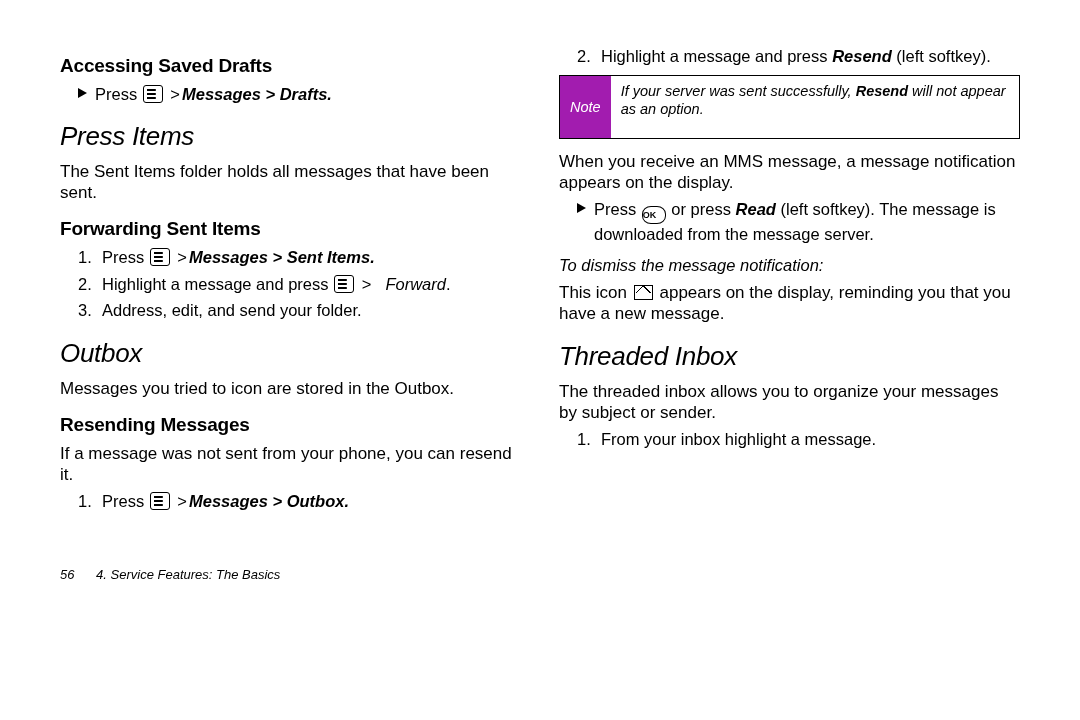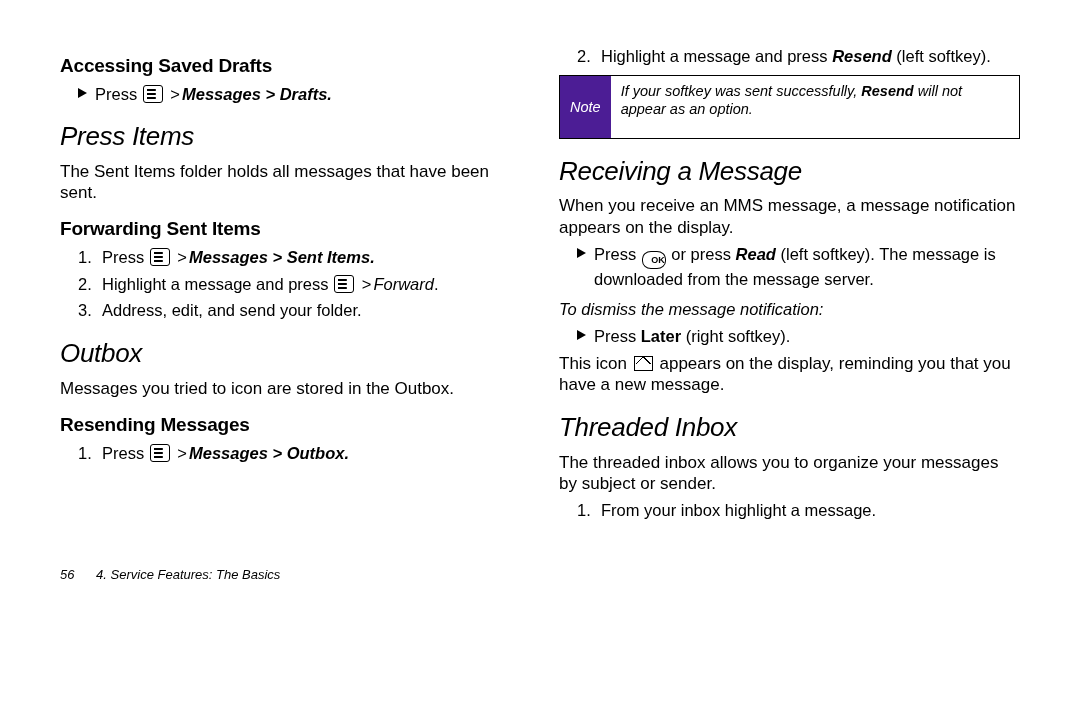--- a/index.html
+++ b/index.html
@@ -99,21 +99,21 @@
       linear-gradient(#000,#000) 0 50%/40% 2px no-repeat,
       linear-gradient(#000,#000) 60% 50%/40% 2px no-repeat,
       linear-gradient(#000,#000) 0 100%/40% 2px no-repeat,
       linear-gradient(#000,#000) 60% 100%/40% 2px no-repeat;
   }
   .keybtn.ok {
     width: 22px;
     border-radius: 9px/8px;
     font-size: 9px;
     font-weight: 700;
-    text-align: right;
+    text-align: left;
     line-height: 16px;
   }
   .envelope {
     display: inline-block;
     vertical-align: -2px;
     width: 17px;
     height: 13px;
     border: 1.5px solid #000;
     position: relative;
     margin: 0 2px;
@@ -129,29 +129,29 @@
   }
   .gt {
     margin: 0 2px;
   }
   .bpath {
     font-weight: 700;
     font-style: italic;
   }
   .b { font-weight: 700; font-style: italic; }
   .bn { font-weight: 700; }
-  .i { font-style: italic; }
+  .i { font-style: italic; margin-left: 12px; }
   .notebox {
     border: 1.5px solid #000;
     display: flex;
     margin: 8px 0 12px 0;
     font-size: 14.5px;
   }
   .notebox .lbl {
-    background: #4c1d95;
+    background: #a21caf;
     color: #fff;
     font-style: italic;
     padding: 22px 10px;
     display: flex;
     align-items: center;
   }
   .notebox .txt {
     padding: 6px 10px;
     font-style: italic;
   }
@@ -208,20 +208,21 @@
         <div class="li">
           <span class="num">3.</span>
           <span>Address, edit, and send your folder.</span>
         </div>
       </div>
 
       <div class="h1">Outbox</div>
       <p>Messages you tried to icon are stored in the Outbox.</p>
 
       <div class="h2">Resending Messages</div>
+      <p>If a message was not sent from your phone, you can resend it.</p>
 
       <div class="ol">
         <div class="li">
           <span class="num">1.</span>
           <span>
             <span>Press </span><span class="keybtn menu"></span>
             <span class="gt">&gt;</span><span class="bpath">Messages &gt; Outbox.</span>
           </span>
         </div>
       </div>
@@ -235,41 +236,34 @@
           <span class="num">2.</span>
           <span>
             <span>Highlight a message and press </span><span class="b">Resend</span><span> (left softkey).</span>
           </span>
         </div>
       </div>
 
       <div class="notebox">
         <div class="lbl">Note</div>
         <div class="txt">
-          <span>If your softkey was sent successfully, </span><span class="bn">Resend</span><span> will not appear as an option.</span>
-        </div>
-      </div>
-
-      <div class="h1">Receiving a Message</div>
+          <span>If your server was sent successfully, </span><span class="bn">Resend</span><span> will not appear as an option.</span>
+        </div>
+      </div>
+
       <p>When you receive an MMS message, a message notification appears on the display.</p>
 
       <div class="bullet">
         <span class="tri"></span>
         <span>
           <span>Press </span><span class="keybtn ok">OK</span><span> or press </span><span class="b">Read</span><span> (left softkey). The message is downloaded from the message server.</span>
         </span>
       </div>
 
       <div class="h3">To dismiss the message notification:</div>
-      <div class="bullet">
-        <span class="tri"></span>
-        <span>
-          <span>Press </span><span class="bn">Later</span><span> (right softkey).</span>
-        </span>
-      </div>
 
       <p>
         <span>This icon </span><span class="envelope"></span><span> appears on the display, reminding you that you have a new message.</span>
       </p>
 
       <div class="h1">Threaded Inbox</div>
       <p>The threaded inbox allows you to organize your messages by subject or sender.</p>
 
       <div class="ol">
         <div class="li">

